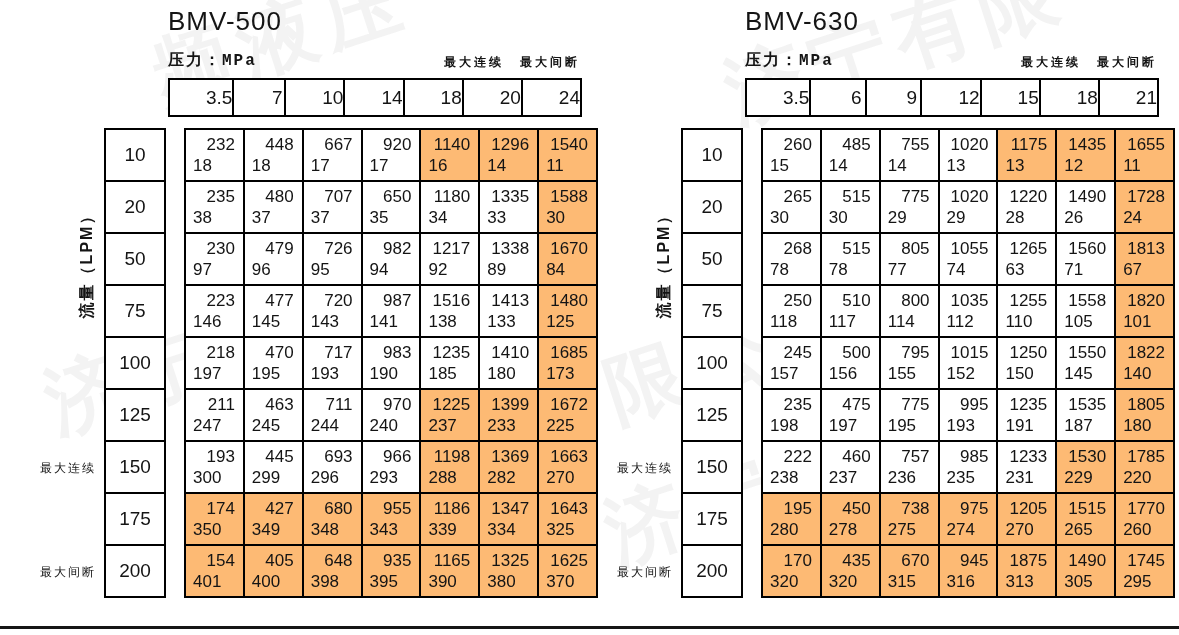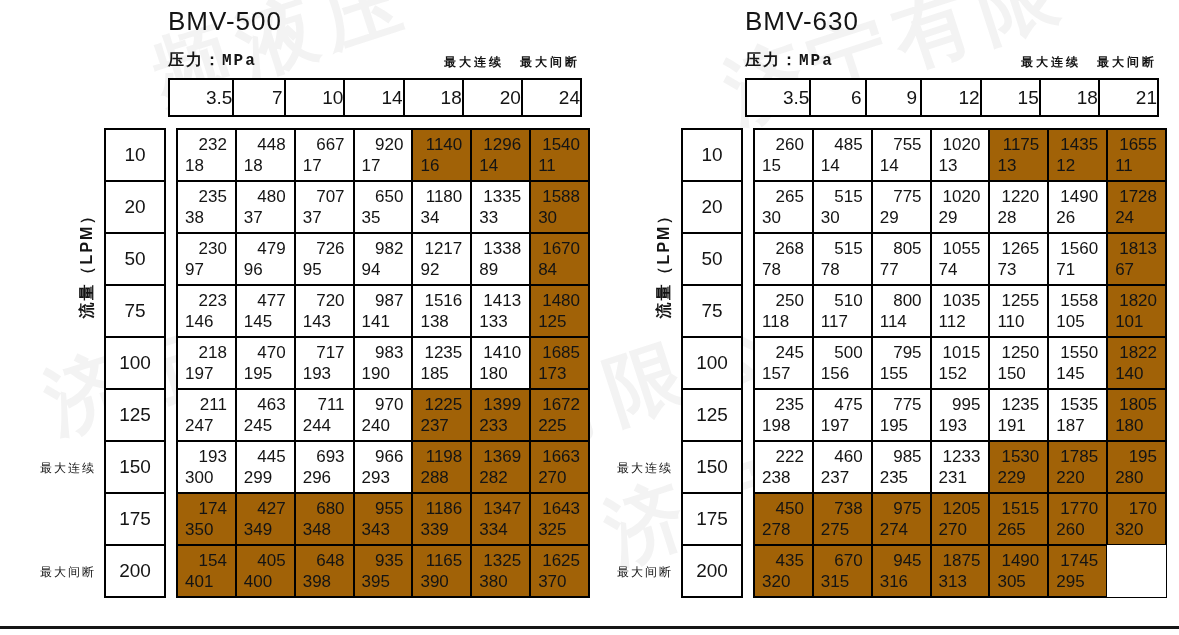--- a/index.html
+++ b/index.html
@@ -26,26 +26,26 @@
   .pcell{border:1px solid #000;display:flex;align-items:center;justify-content:center;font-size:19px;padding-left:36px;}
 
   .flow-col{
     position:absolute;left:104px;top:128px;width:60px;
     display:grid;grid-template-rows:repeat(9,52px);
     border:1px solid #000;background:#fff;
   }
   .fcell{border:1px solid #000;display:flex;align-items:center;justify-content:center;font-size:19px;}
 
   .data-grid{
-    position:absolute;left:176px;top:128px;width:412px;
+    position:absolute;left:184px;top:128px;width:412px;
     display:grid;grid-template-columns:repeat(7,1fr);grid-auto-rows:52px;
     border:1px solid #000;background:#fff;
   }
   .dcell{border:1px solid #000;font-size:17px;line-height:21px;padding-top:4px;box-sizing:border-box;}
-  .dcell.shaded{background:#a16207;}
+  .dcell.shaded{background:#fdba74;}
   .dcell .top{display:block;text-align:right;padding-right:8px;}
   .dcell .bot{display:block;text-align:left;padding-left:7px;}
 
   .flow-axis{
     position:absolute;left:22px;top:252px;width:130px;text-align:center;
     font-size:16px;font-weight:bold;letter-spacing:2px;white-space:nowrap;
     transform:rotate(-90deg);
   }
   .side-label{position:absolute;width:60px;font-size:12px;letter-spacing:2px;white-space:nowrap;text-align:right;left:36px;}
   .side-continuous{top:460px;}
@@ -458,21 +458,21 @@
         <div class="dcell">
           <span class="top">805</span>
           <span class="bot">77</span>
         </div>
         <div class="dcell">
           <span class="top">1055</span>
           <span class="bot">74</span>
         </div>
         <div class="dcell">
           <span class="top">1265</span>
-          <span class="bot">73</span>
+          <span class="bot">63</span>
         </div>
         <div class="dcell">
           <span class="top">1560</span>
           <span class="bot">71</span>
         </div>
         <div class="dcell shaded">
           <span class="top">1813</span>
           <span class="bot">67</span>
         </div>
         <div class="dcell">
@@ -561,20 +561,24 @@
         </div>
         <div class="dcell">
           <span class="top">222</span>
           <span class="bot">238</span>
         </div>
         <div class="dcell">
           <span class="top">460</span>
           <span class="bot">237</span>
         </div>
         <div class="dcell">
+          <span class="top">757</span>
+          <span class="bot">236</span>
+        </div>
+        <div class="dcell">
           <span class="top">985</span>
           <span class="bot">235</span>
         </div>
         <div class="dcell">
           <span class="top">1233</span>
           <span class="bot">231</span>
         </div>
         <div class="dcell shaded">
           <span class="top">1530</span>
           <span class="bot">229</span>

